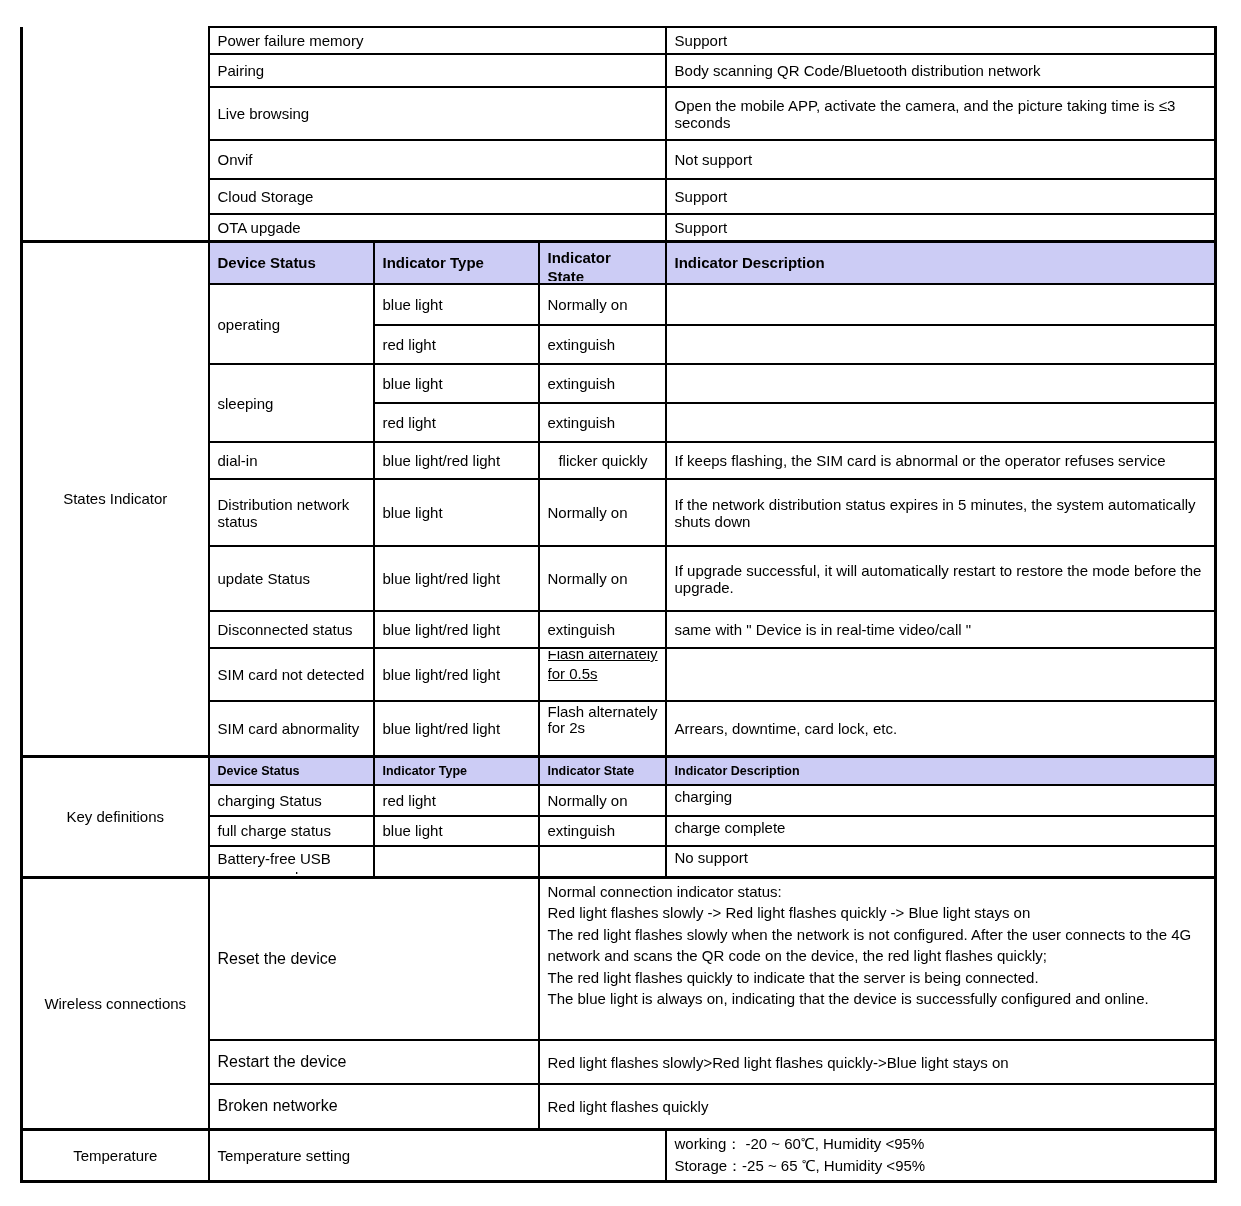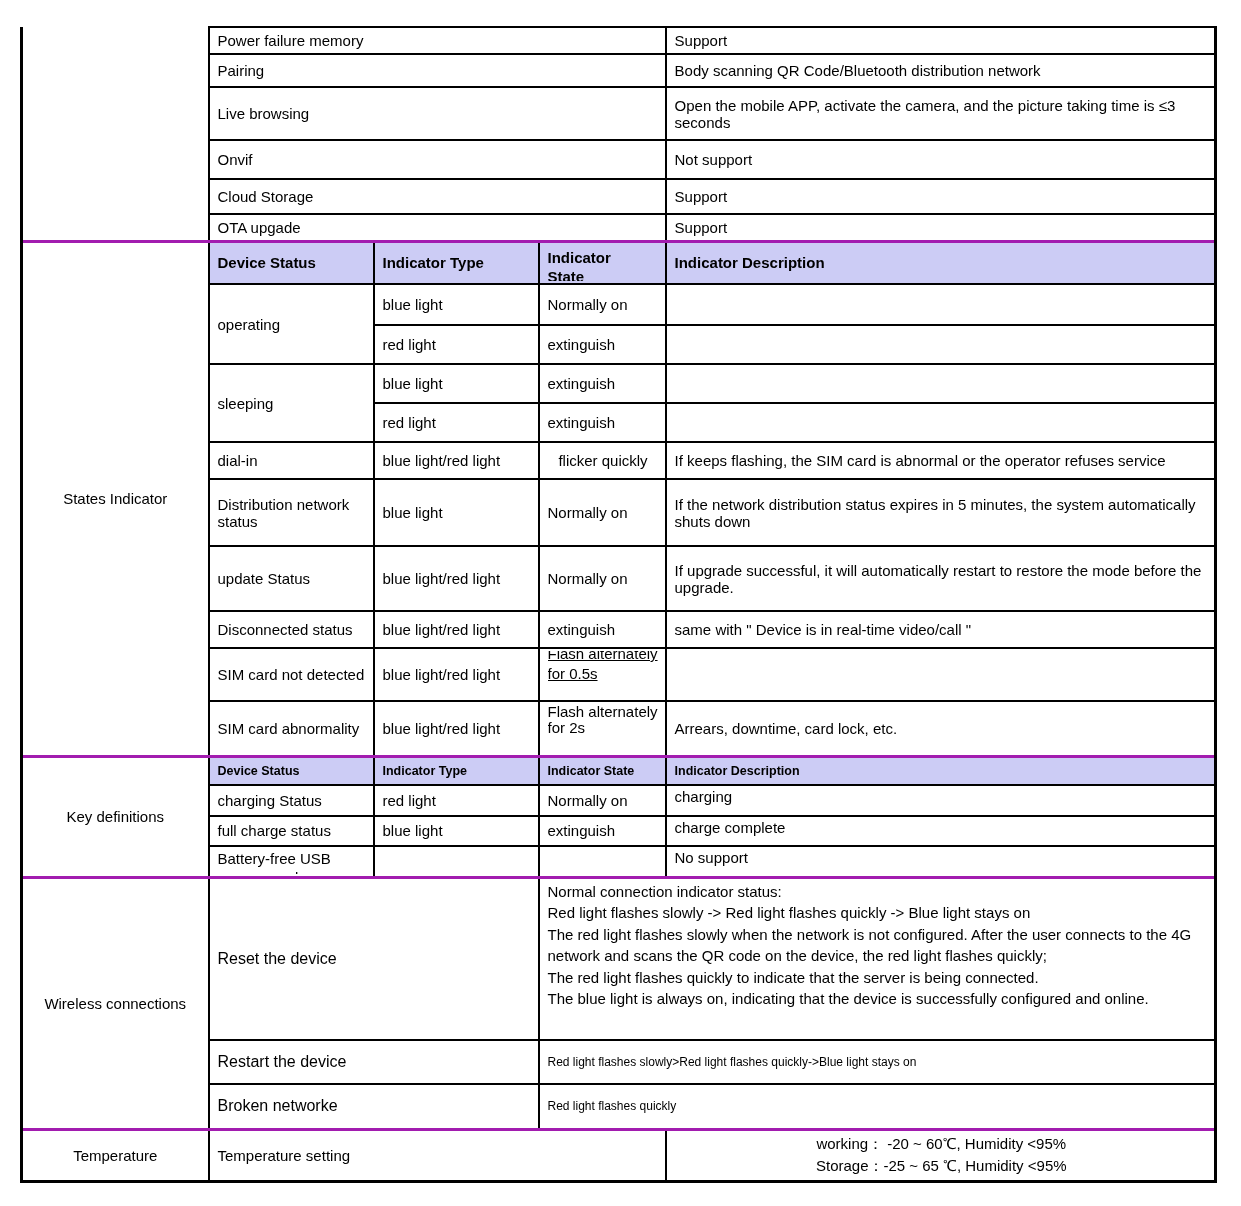--- a/index.html
+++ b/index.html
@@ -27,21 +27,21 @@
     overflow: hidden;
     word-wrap: break-word;
   }
   td.cat {
     text-align: center;
     border-left: 3px solid #000;
     padding-left: 4px; padding-right: 4px;
   }
   td:last-child { border-right: 3px solid #000; }
   .no-top { border-top: none; }
-  .sec { border-top: 3px solid #a21caf; }
+  .sec { border-top: 3px solid #000000; }
   .bottom td { border-bottom: 3px solid #000; }
   td.hdr {
     background: #ccccf5;
     font-weight: bold;
   }
   td.hdr-sm {
     background: #ccccf5;
     font-weight: bold;
     font-size: 12.5px;
   }
@@ -54,23 +54,23 @@
   .clip-05 .in { margin-top: -7px; text-decoration: underline; }
   .clip-2 { height: 49px; line-height: 16px; }
   .clip-batt { height: 25px; line-height: 19px; }
   td.center { text-align: center; }
   td.pre {
     white-space: pre-line;
     vertical-align: top;
     padding-top: 2px;
     line-height: 21.5px;
   }
-  td.small-txt { font-size: 12px; }
+  td.small-txt { font-size: 15px; }
   td.action { font-size: 16px; }
-  .temp-line { line-height: 22px; text-align: center; }
+  .temp-line { line-height: 22px; }
 </style>
 </head>
 <body>
 
 <div class="page">
   <table class="spec">
     <colgroup>
       <col style="width:187px">
         <col style="width:165px">
         <col style="width:165px">

